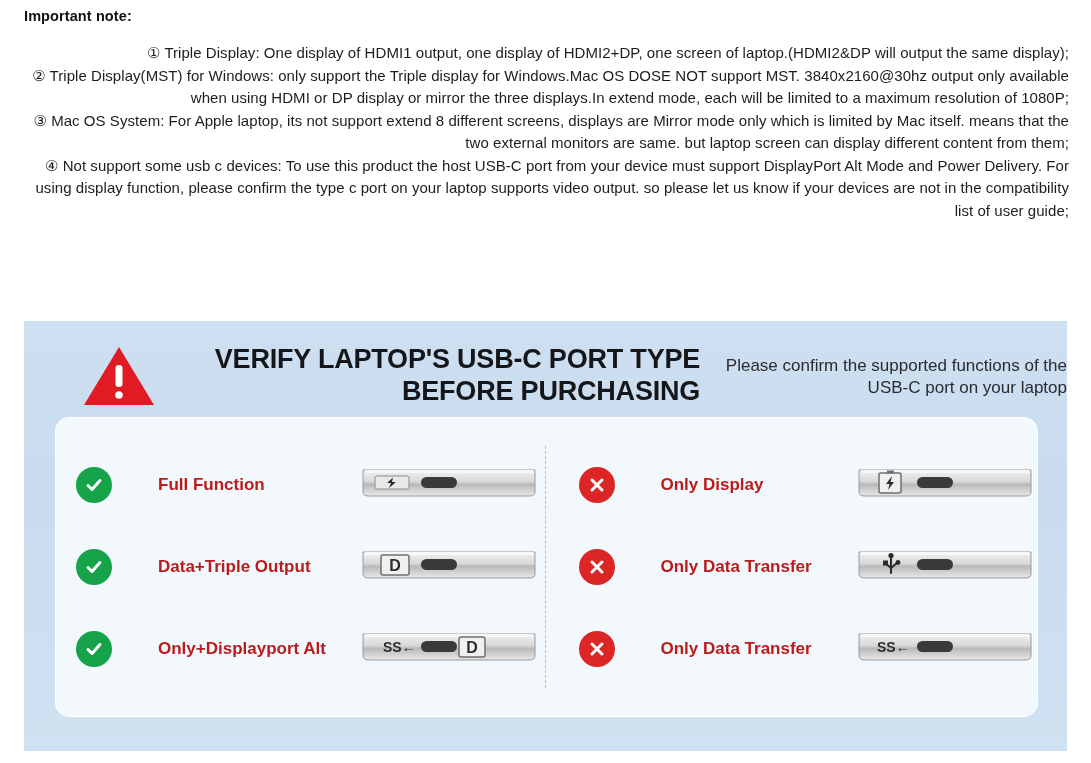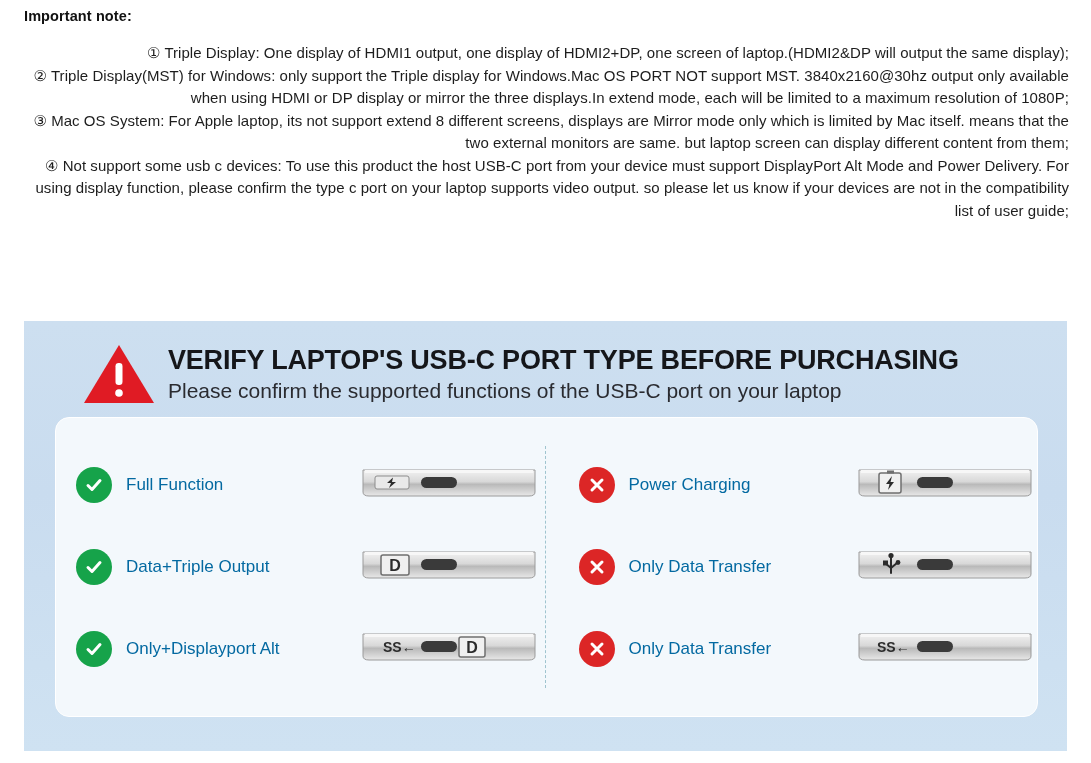--- a/index.html
+++ b/index.html
@@ -61,34 +61,35 @@
   .warn-icon {
     width: 74px;
     height: 60px;
     position: relative;
     flex: none;
     margin-right: 12px;
   }
   .warn-icon svg { display:block; }
   .banner-head-text {
     display: flex;
-    flex-direction: column;
+    flex-direction: row;
     justify-content: center;
+    text-align: right;
   }
   .banner-title {
     font-size: 27px;
     font-weight: bold;
     color: #15161a;
     letter-spacing: -0.2px;
     line-height: 32px;
   }
   .banner-sub {
-    font-size: 21px;
+    font-size: 17px;
     color: #2a2b30;
-    margin-top: 4px;
+    margin-top: 12px;
     line-height: 22px;
   }
 
   .panel {
     position: absolute;
     left: 31px;
     top: 96px;
     width: 983px;
     height: 300px;
     background: #f3f8fc;
@@ -132,40 +133,41 @@
     display: flex;
     align-items: center;
     justify-content: center;
     margin-right: 14px;
   }
   .badge.ok { background: #16a34a; }
   .badge.no { background: #dc2626; }
   .badge svg { display: block; }
   .row-label {
     font-size: 17px;
-    font-weight: normal;
-    color: #0369a1;
+    font-weight: bold;
+    color: #b91c1c;
     white-space: nowrap;
+    margin-left: 32px;
   }
   .port-img {
     margin-left: auto;
     flex: none;
   }
   .col.left .port-img { margin-right: 8px; }
   .col.right .port-img { margin-right: 2px; }
 </style>
 </head>
 <body>
 
 <div class="page">
 
   <div class="notes">
     <div class="notes-title">Important note:</div>
     <p class="note-line">① Triple Display: One display of HDMI1 output, one display of HDMI2+DP, one screen of laptop.(HDMI2&amp;DP will output the same display);</p>
-    <p class="note-line">② Triple Display(MST) for Windows: only support the Triple display for Windows.Mac OS PORT NOT support MST. 3840x2160@30hz output only available when using HDMI or DP display or mirror the three displays.In extend mode, each will be limited to a maximum resolution of 1080P;</p>
+    <p class="note-line">② Triple Display(MST) for Windows: only support the Triple display for Windows.Mac OS DOSE NOT support MST. 3840x2160@30hz output only available when using HDMI or DP display or mirror the three displays.In extend mode, each will be limited to a maximum resolution of 1080P;</p>
     <p class="note-line">③ Mac OS System: For Apple laptop, its not support extend 8 different screens, displays are Mirror mode only which is limited by Mac itself. means that the two external monitors are same. but laptop screen can display different content from them;</p>
     <p class="note-line">④ Not support some usb c devices: To use this product the host USB-C port from your device must support DisplayPort Alt Mode and Power Delivery. For using display function, please confirm the type c port on your laptop supports video output. so please let us know if your devices are not in the compatibility list of user guide;</p>
   </div>
 
   <div class="banner">
 
     <div class="banner-head">
       <div class="warn-icon">
         <svg width="74" height="62" viewBox="0 0 74 62">
           <path d="M37 2 L72 60 L2 60 Z" fill="#e01b24"></path>
@@ -267,21 +269,21 @@
         </div>
 
         <div class="col right">
 
           <div class="row">
             <div class="badge no">
               <svg width="20" height="20" viewBox="0 0 20 20">
                   <path d="M5 5 L15 15 M15 5 L5 15" stroke="#ffffff" stroke-width="3" stroke-linecap="round"></path>
                 </svg>
             </div>
-            <div class="row-label">Power Charging</div>
+            <div class="row-label">Only Display</div>
             <div class="port-img">
               <svg width="180" height="42" viewBox="0 0 180 42">
                 <defs>
                   <linearGradient id="lgD" x1="0" y1="0" x2="0" y2="1">
                     <stop offset="0" stop-color="#f2f2f2"></stop>
                       <stop offset="0.45" stop-color="#d8d8d8"></stop>
                     <stop offset="0.55" stop-color="#b9b9b9"></stop>
                       <stop offset="1" stop-color="#e8e8e8"></stop>
                   </linearGradient>
                 </defs>

